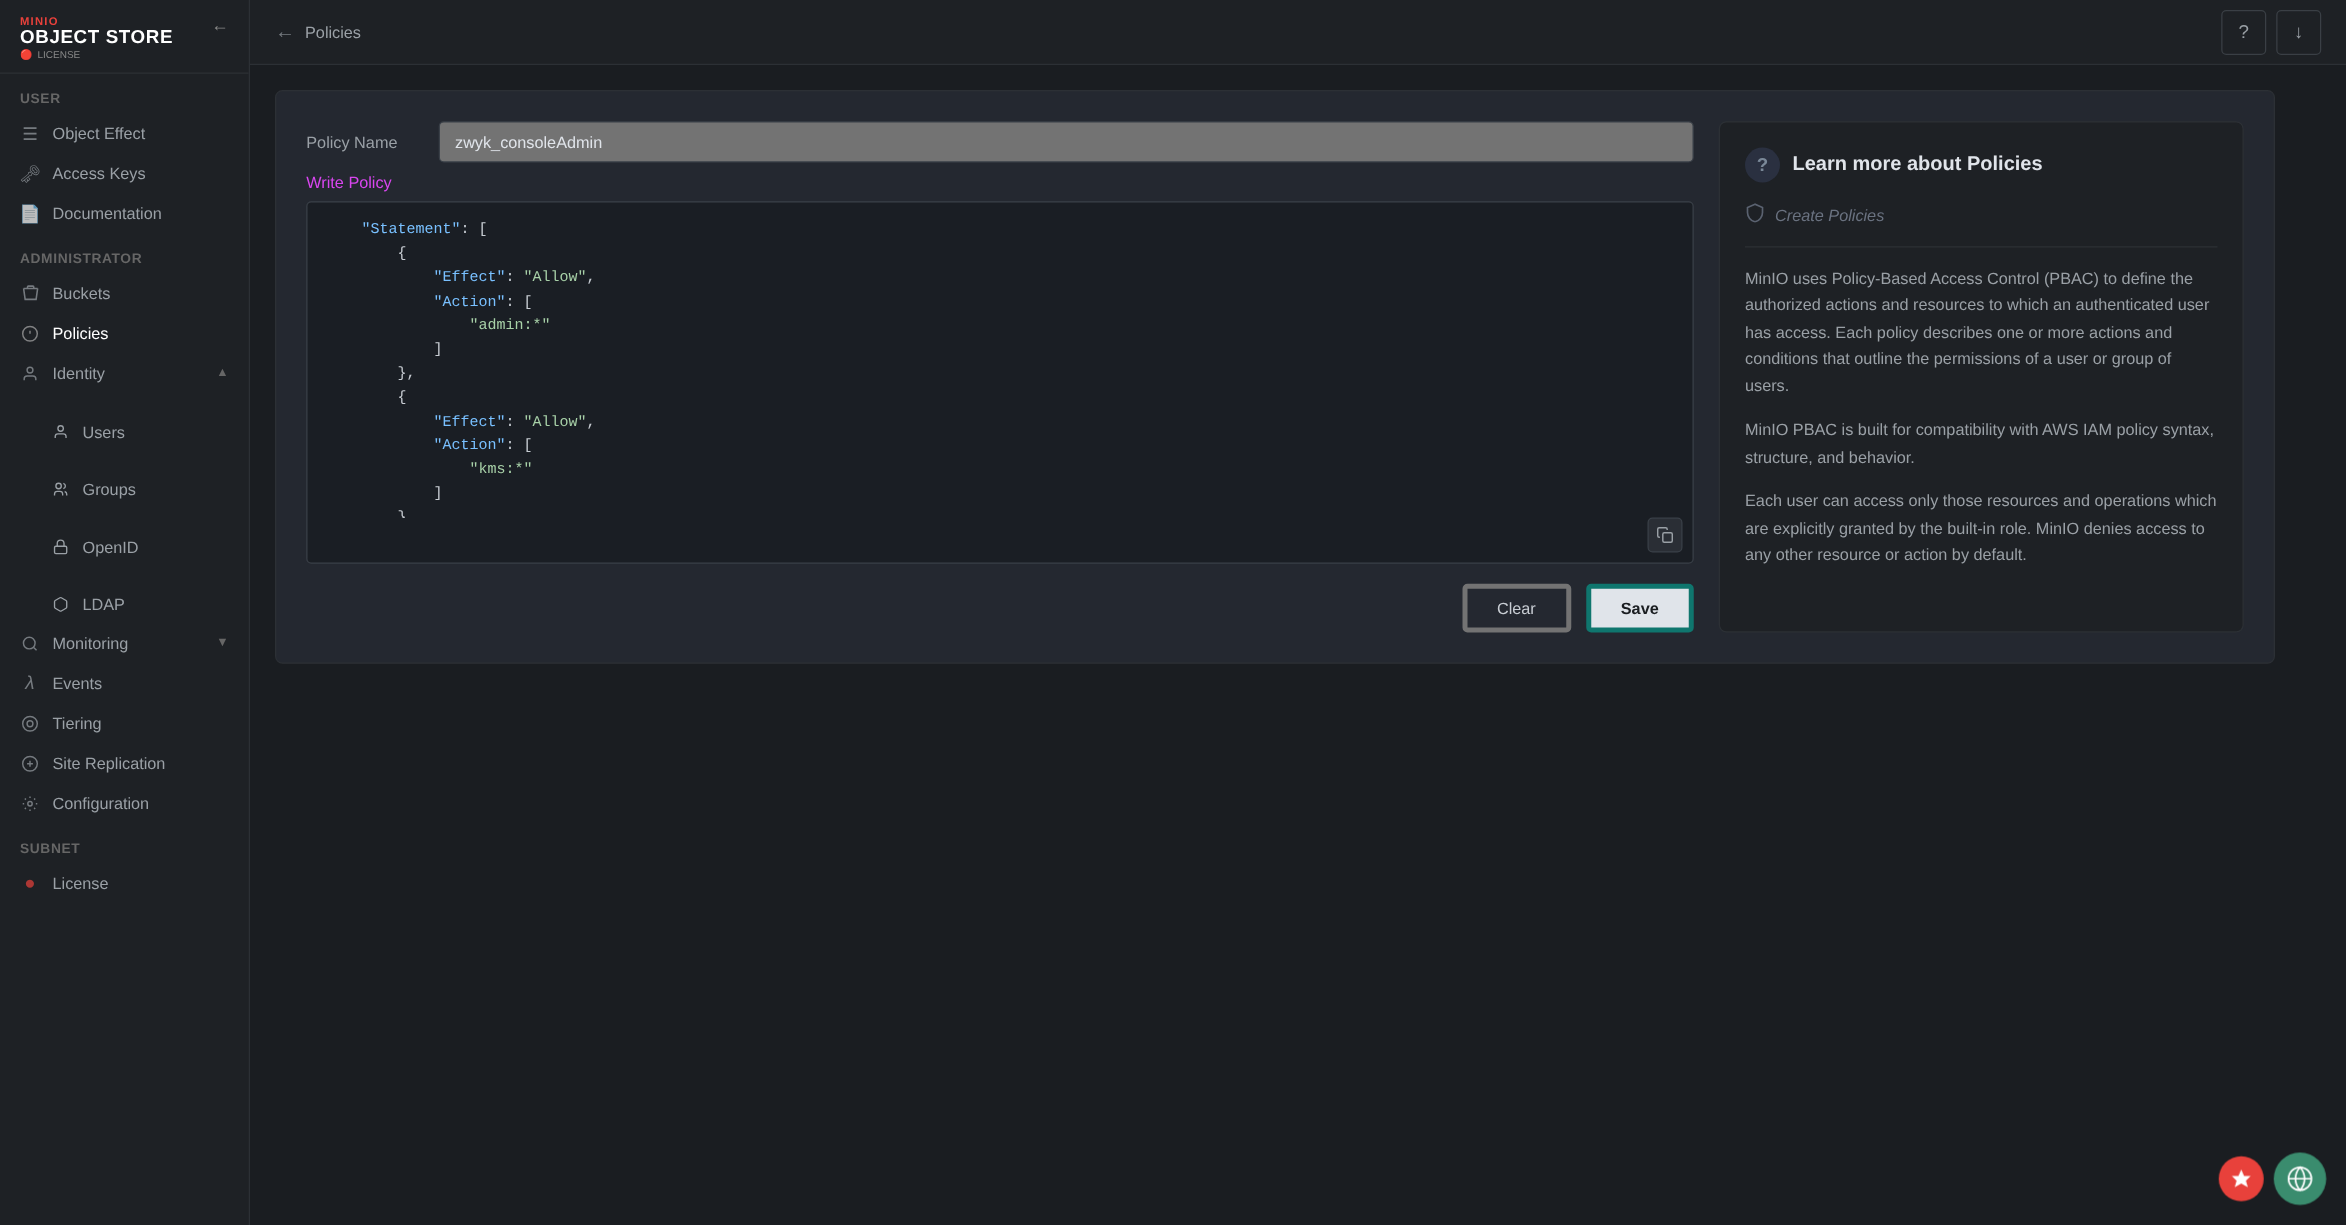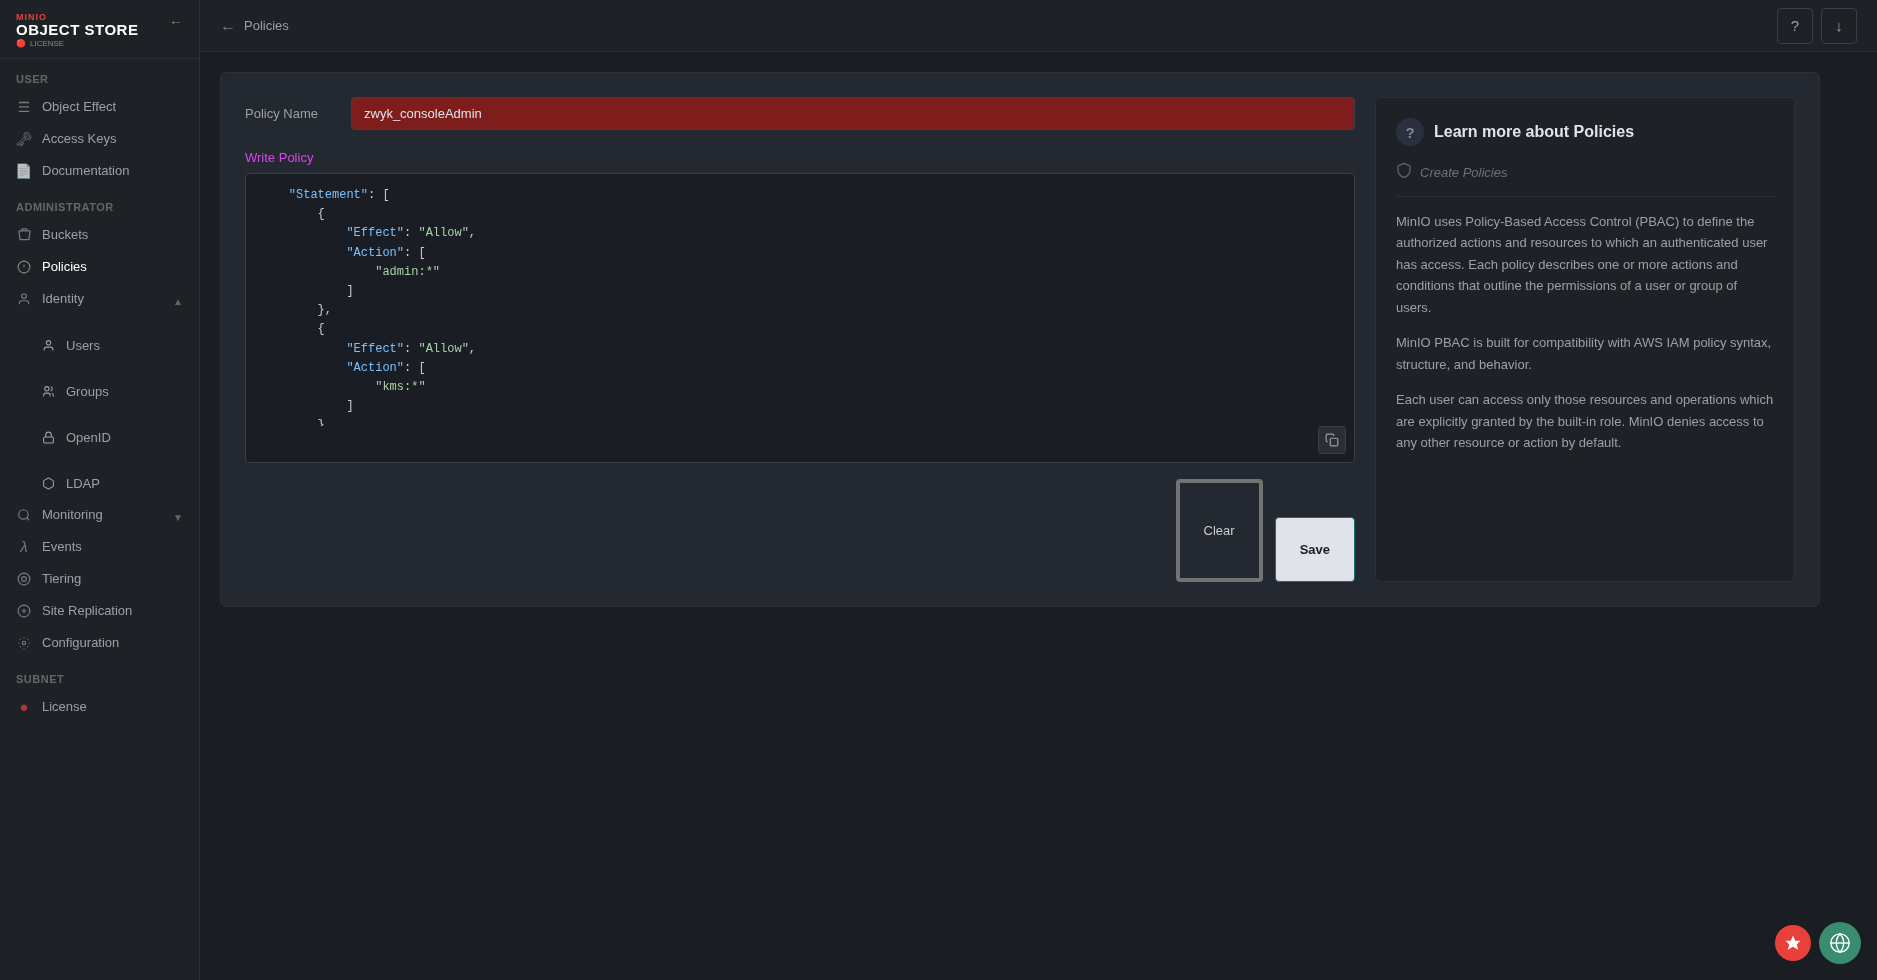--- a/index.html
+++ b/index.html
@@ -98,21 +98,20 @@
       align-items: center;
       justify-content: center;
       flex-shrink: 0;
       font-size: 14px;
       opacity: 0.7;
     }
 
     .sidebar-item.expandable {
       display: flex;
       justify-content: space-between;
-      align-items: flex-end;
     }
 
     .sidebar-item.expandable .left {
       display: flex;
       align-items: center;
       gap: 10px;
     }
 
     .sidebar-sub-item {
       display: flex;
@@ -221,32 +220,32 @@
     .panel-title {
       font-size: 18px;
       font-weight: 600;
       color: #e0e4ea;
     }
 
     .form-row {
       display: flex;
       align-items: center;
       gap: 16px;
-      margin-bottom: 20px;
+      margin-bottom: 8px;
     }
 
     .form-label {
       font-size: 13px;
       color: #9aa0a6;
       min-width: 90px;
     }
 
     .form-input {
       flex: 1;
-      background: #7f1d1d;
+      background: #737373;
       border: 1px solid #3a4048;
       border-radius: 4px;
       padding: 8px 12px;
       color: #e0e4ea;
       font-size: 13px;
       outline: none;
     }
 
     .write-policy-label {
       font-size: 13px;
@@ -309,29 +308,28 @@
       padding: 8px 24px;
       background: transparent;
       border: 4px solid #737373;
       border-radius: 4px;
       color: #c8cdd3;
       cursor: pointer;
       font-size: 13px;
     }
 
     .btn-save {
-      padding: 24px 24px;
+      padding: 8px 24px;
       background: #e0e4ea;
-      border: 1px solid #0f766e;
+      border: 4px solid #0f766e;
       border-radius: 4px;
       color: #1a1d21;
       cursor: pointer;
       font-size: 13px;
       font-weight: 600;
-      margin-top: 38px;
     }
 
     
     .learn-more-panel {
       width: 420px;
       min-width: 420px;
       background: #1e2125;
       border: 1px solid #2c3035;
       border-radius: 6px;
       padding: 20px;

